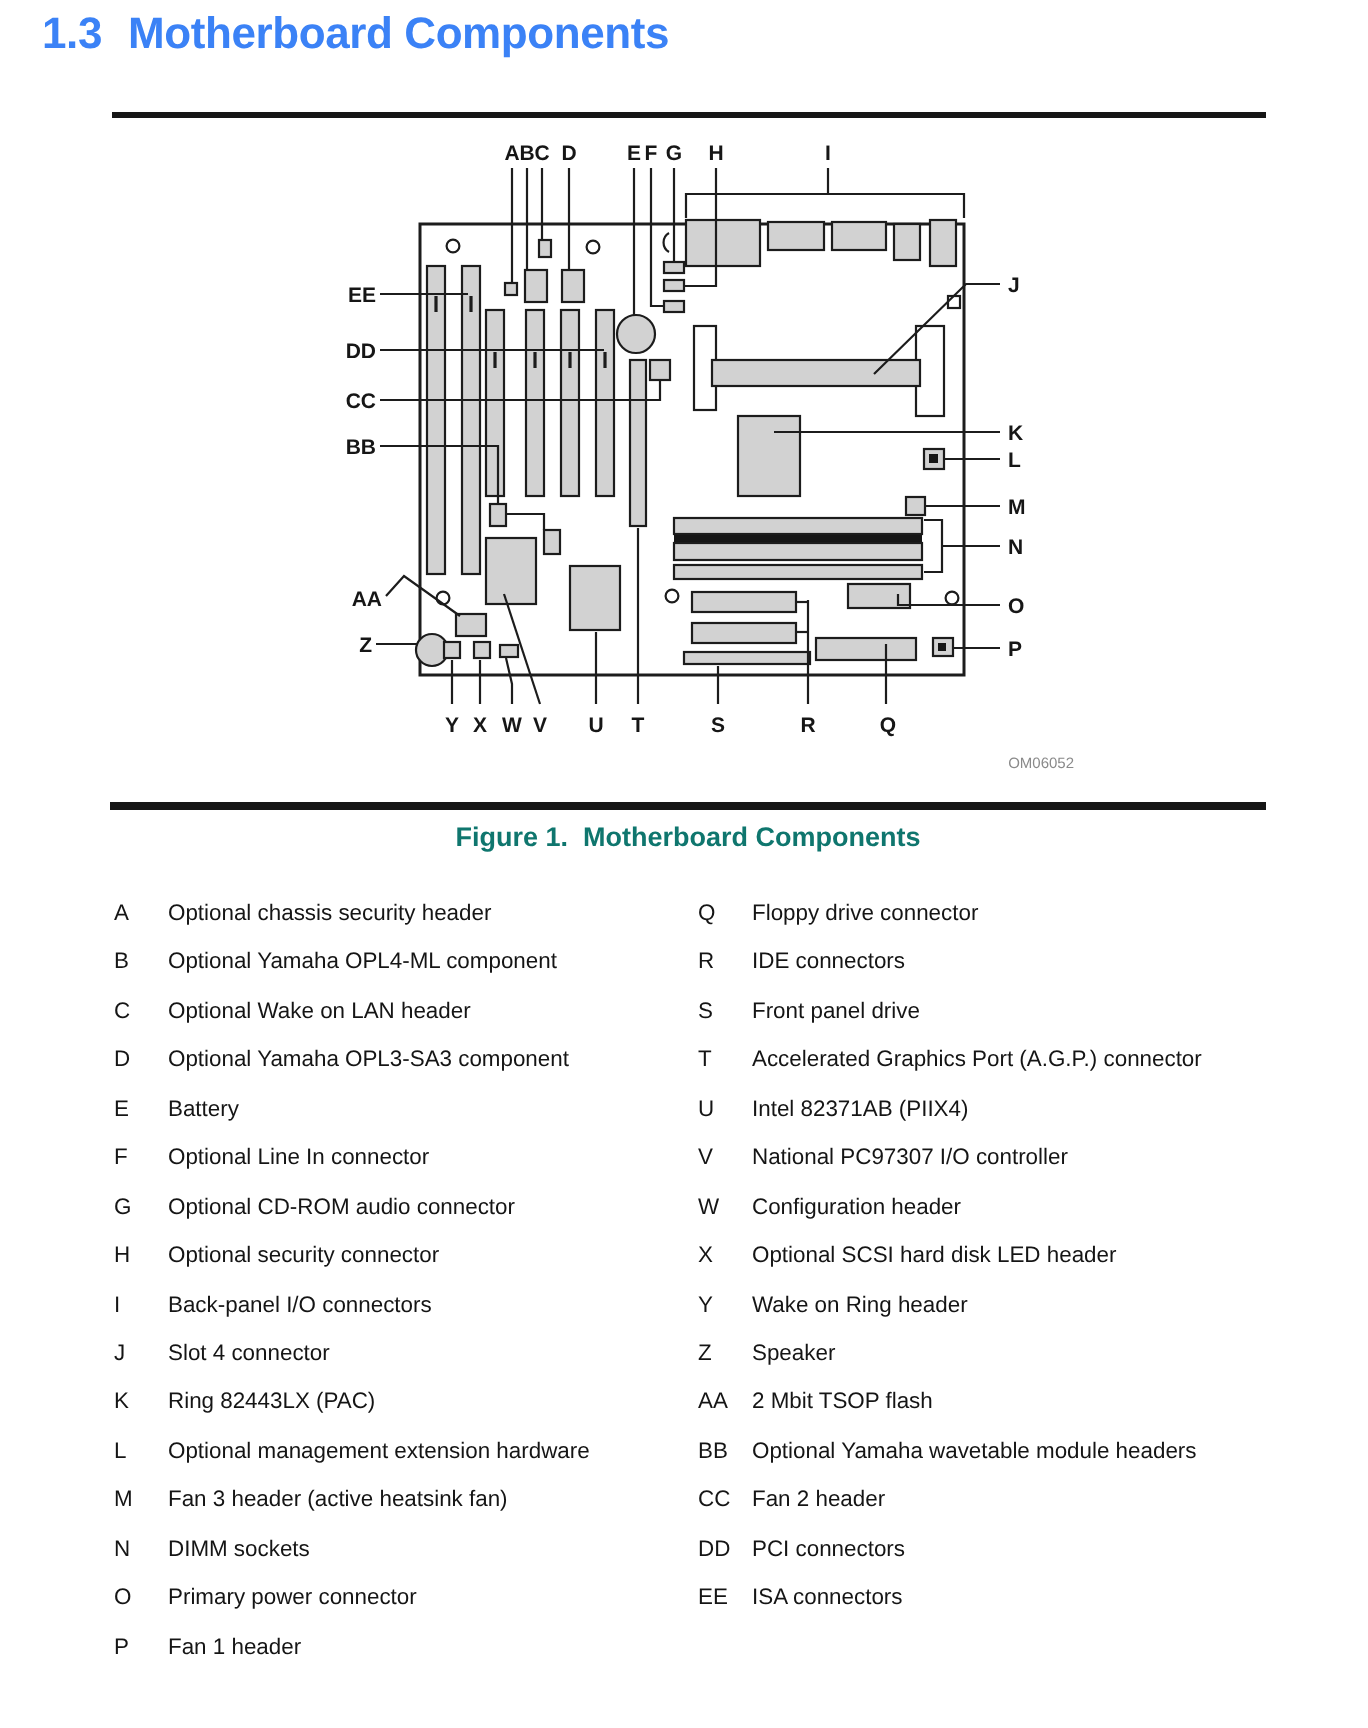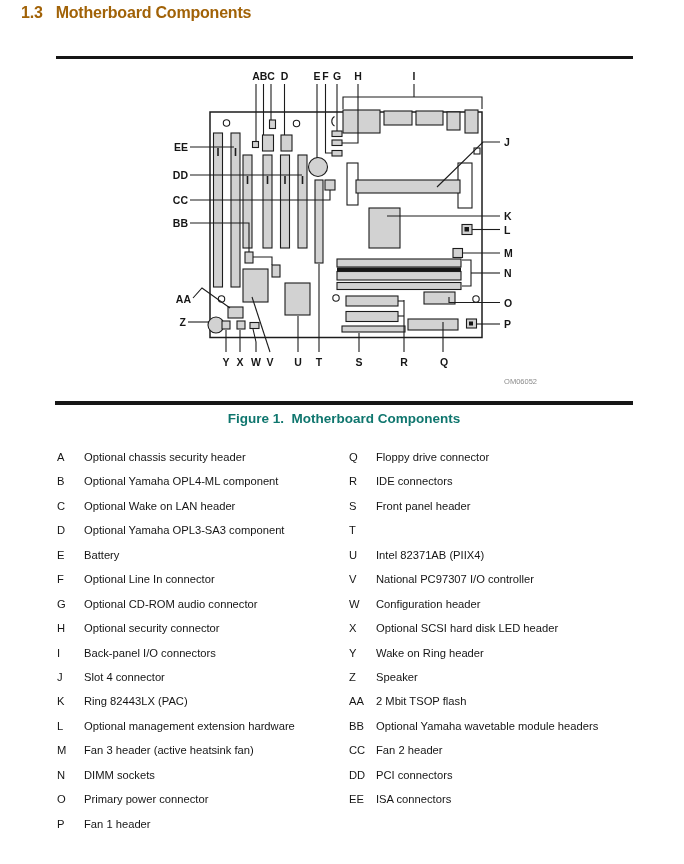--- a/index.html
+++ b/index.html
@@ -1,21 +1,21 @@
 <!DOCTYPE html>
 <html><head>
 <meta charset="utf-8">
 <style>
   html,body{margin:0;padding:0;background:#ffffff;}
   body{
     position:relative;width:684px;height:864px;overflow:hidden;
     font-family:"Liberation Sans", sans-serif;color:#151515;
   }
-  .page-title{position:absolute;left:21px;top:4px;font-size:16px;font-weight:bold;
-    letter-spacing:-0.2px;color:#a16207;}
+  .page-title{position:absolute;left:21px;top:4px;font-size:22px;font-weight:bold;
+    letter-spacing:-0.2px;color:#3b82f6;}
   .page-title .num{display:inline-block;}
   .page-title .ttl{display:inline-block;margin-left:13px;}
   .rule{position:absolute;background:#161616;}
   .rule-top{left:56px;top:56px;width:577px;height:3px;}
   .rule-mid{left:55px;top:401px;width:578px;height:4px;}
   .fig-caption{position:absolute;left:55px;top:411px;width:578px;text-align:center;
     font-size:13.5px;font-weight:bold;color:#0f766e;}
   svg.diagram{position:absolute;left:0;top:0;}
   .comp{fill:#d2d2d2;stroke:#1c1c1c;stroke-width:1.1;}
   .white{fill:#ffffff;stroke:#1c1c1c;stroke-width:1.1;}
@@ -311,24 +311,25 @@
     <div class="lrow">
       <span class="lkey">Q</span>
       <span class="ltxt">Floppy drive connector</span>
     </div>
     <div class="lrow">
       <span class="lkey">R</span>
       <span class="ltxt">IDE connectors</span>
     </div>
     <div class="lrow">
       <span class="lkey">S</span>
-      <span class="ltxt">Front panel header</span>
+      <span class="ltxt">Front panel drive</span>
     </div>
     <div class="lrow">
       <span class="lkey">T</span>
+      <span class="ltxt">Accelerated Graphics Port (A.G.P.) connector</span>
     </div>
     <div class="lrow">
       <span class="lkey">U</span>
       <span class="ltxt">Intel 82371AB (PIIX4)</span>
     </div>
     <div class="lrow">
       <span class="lkey">V</span>
       <span class="ltxt">National PC97307 I/O controller</span>
     </div>
     <div class="lrow">

